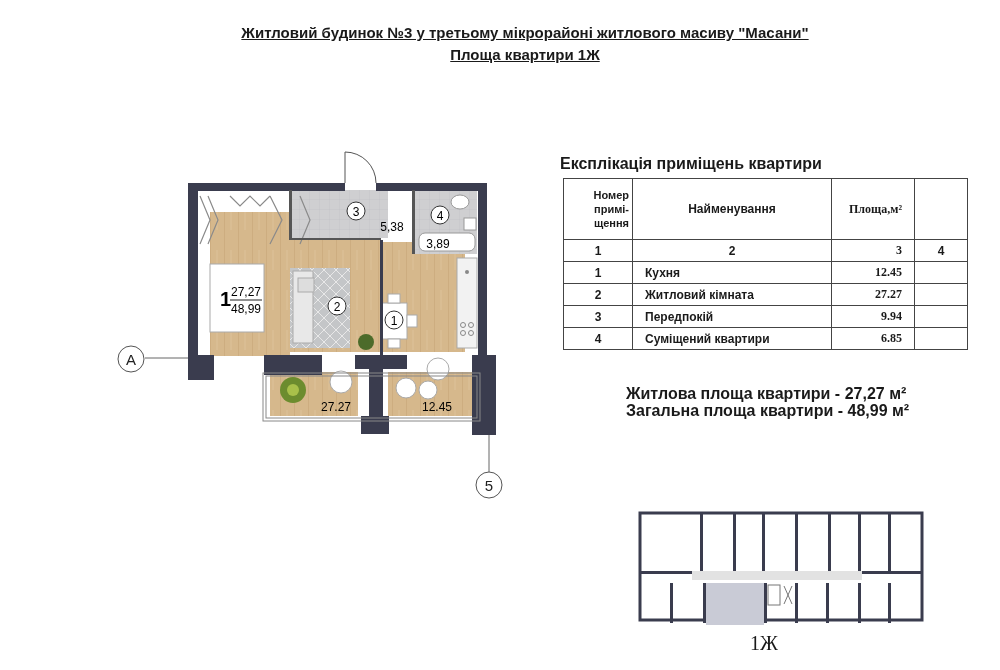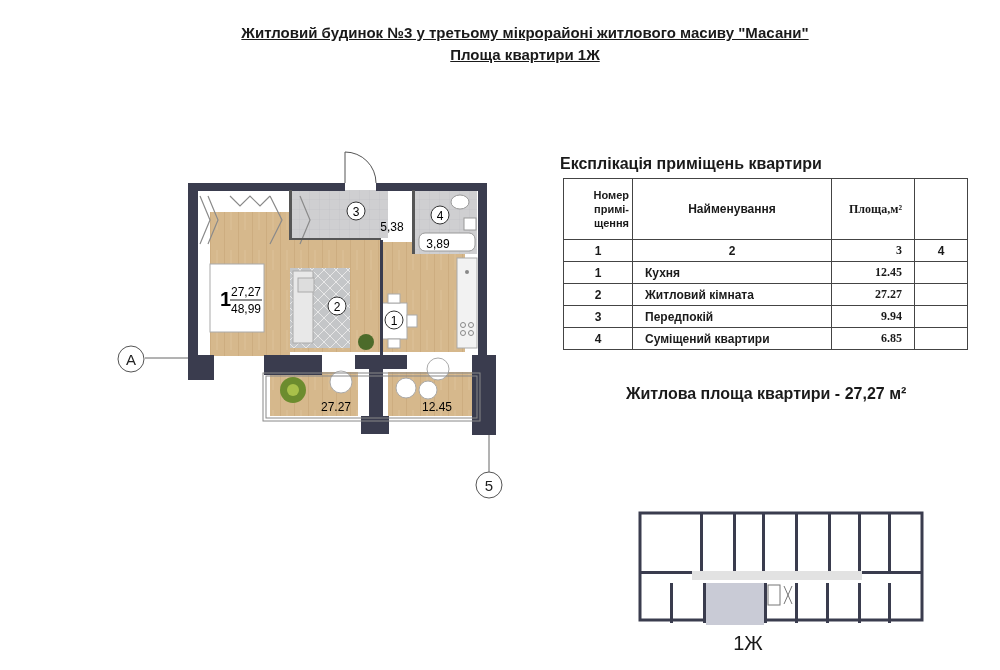--- a/index.html
+++ b/index.html
@@ -17,21 +17,21 @@
   table.expl td, table.expl th { border:1.5px solid #444; padding:0 12px; }
   table.expl th { font-weight:bold; height:60px; }
   table.expl th.c1 { font-size:11px; line-height:14px; text-align:right; padding:0 3px; }
   table.expl td { height:21px; }
   .c1 { width:44px; text-align:center; }
   .c2 { width:174px; }
   .c3 { width:58px; text-align:right;font-family:Liberation Serif, serif; }
   .c4 { width:28px; text-align:center; }
   .totals { position:absolute; left:626px; top:372px; font-weight:bold; font-size:16px; line-height:17px;margin-top:13px; }
   svg { position:absolute; left:0; top:0; }
-  .mini-label { position:absolute; left:718px; top:632px; font-size:20px; width:60px; text-align:center; }
+  .mini-label { position:absolute; left:718px; top:632px; font-size:20px; width:60px; text-align:right;font-family:Liberation Serif, serif; }
 </style>
 </head>
 <body>
 
 <div class="title" id="t1"><span>Житловий будинок №3 у третьому мікрорайоні житлового масиву "Масани"</span></div>
 <div class="title" id="t2"><span>Площа  квартири 1Ж</span></div>
 
 <svg width="1000" height="670">
   <defs>
     <pattern id="wood" width="14" height="40" patternUnits="userSpaceOnUse">
@@ -242,13 +242,14 @@
     <td class="c1">4</td>
     <td class="c2">Суміщений квартири</td>
     <td class="c3">6.85</td>
     <td class="c4"></td>
   </tr>
 </tbody>
   </table>
 
 <div class="totals">
   <div>Житлова площа квартири - 27,27 м²</div>
+  <div>Загальна площа квартири - 48,99 м²</div>
 </div>
 
 </body></html>

